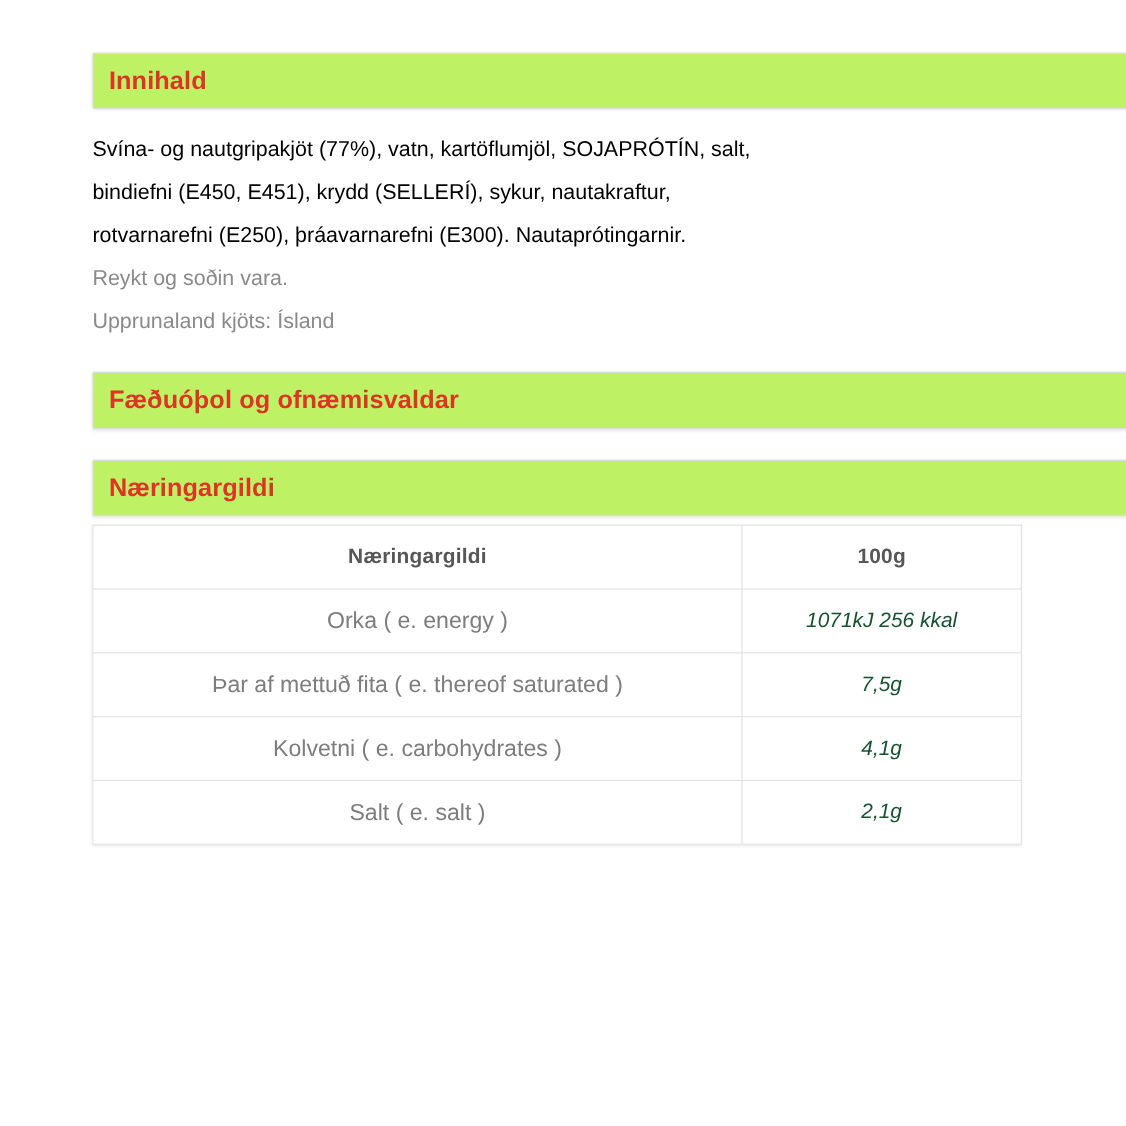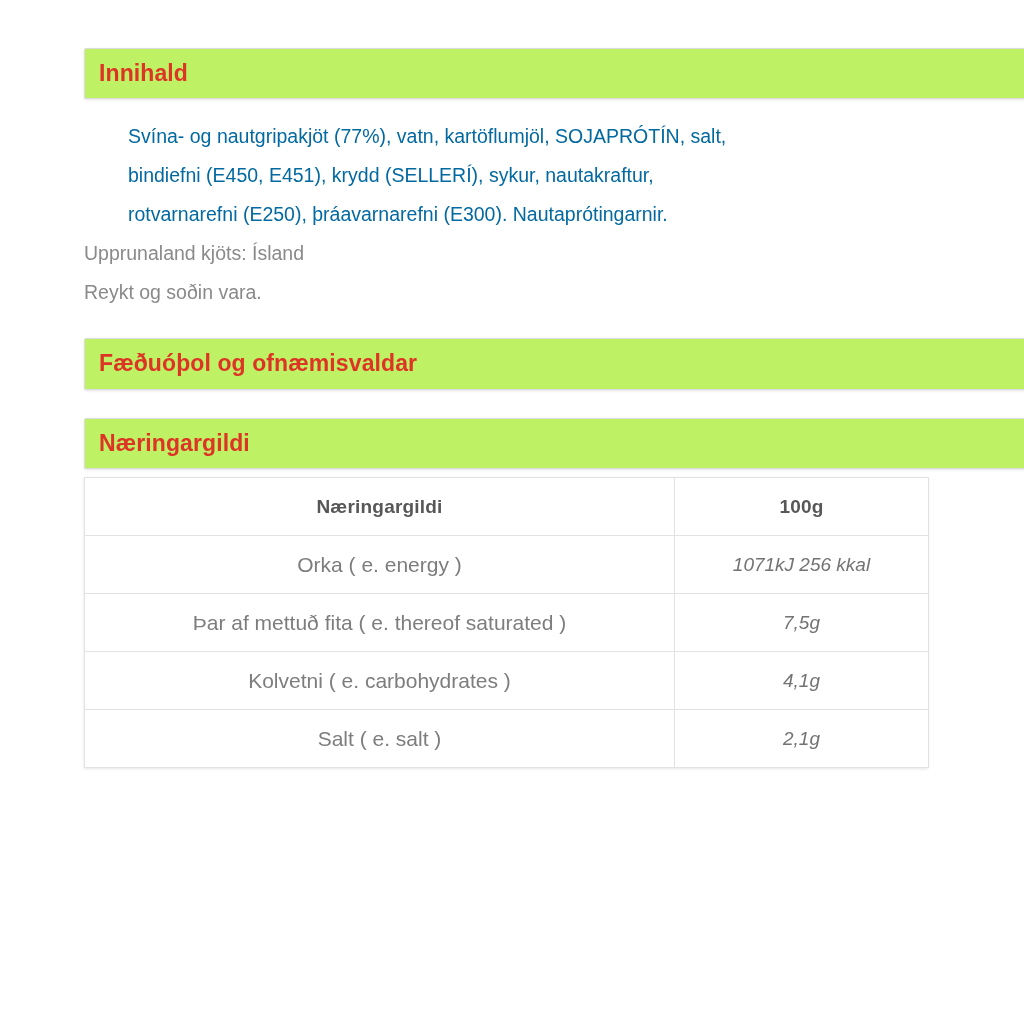--- a/index.html
+++ b/index.html
@@ -43,25 +43,24 @@
     white-space: nowrap;
   }
 
   
   .ingredients {
     margin: 18px 0 0 0;
     padding: 0;
     list-style: none;
   }
   .ingredients li {
-    color: #0369a1;
+    color: #000000;
     font-size: 19.5px;
     line-height: 39px;
     white-space: nowrap;
-    margin-left: 44px;
   }
 
   .origin-lines {
     margin: 0;
     padding: 0;
     list-style: none;
   }
   .origin-lines li {
     color: #8a8a8a;
     font-size: 19.5px;
@@ -110,43 +109,43 @@
     font-size: 19px;
     font-weight: bold;
     letter-spacing: 0.2px;
   }
   table.nutrition td.label-cell {
     color: #7d7d7d;
     font-size: 21px;
     font-weight: normal;
   }
   table.nutrition td.value-cell {
-    color: #737373;
+    color: #14532d;
     font-size: 19px;
     font-style: italic;
   }
 </style>
 </head>
 <body>
 
 <div class="page">
 
   <div class="panel-heading">
     <div class="title">Innihald</div>
   </div>
 
   <ul class="ingredients">
     <li>Svína- og nautgripakjöt (77%), vatn, kartöflumjöl, SOJAPRÓTÍN, salt,</li>
     <li>bindiefni (E450, E451), krydd (SELLERÍ), sykur, nautakraftur,</li>
     <li>rotvarnarefni (E250), þráavarnarefni (E300). Nautaprótingarnir.</li>
   </ul>
 
   <ul class="origin-lines">
+    <li>Reykt og soðin vara.</li>
     <li>Upprunaland kjöts: Ísland</li>
-    <li>Reykt og soðin vara.</li>
   </ul>
 
   <div class="spacer-allergen"></div>
 
   <div class="panel-heading">
     <div class="title">Fæðuóþol og ofnæmisvaldar</div>
   </div>
 
 
   <div class="spacer-nutrition"></div>

